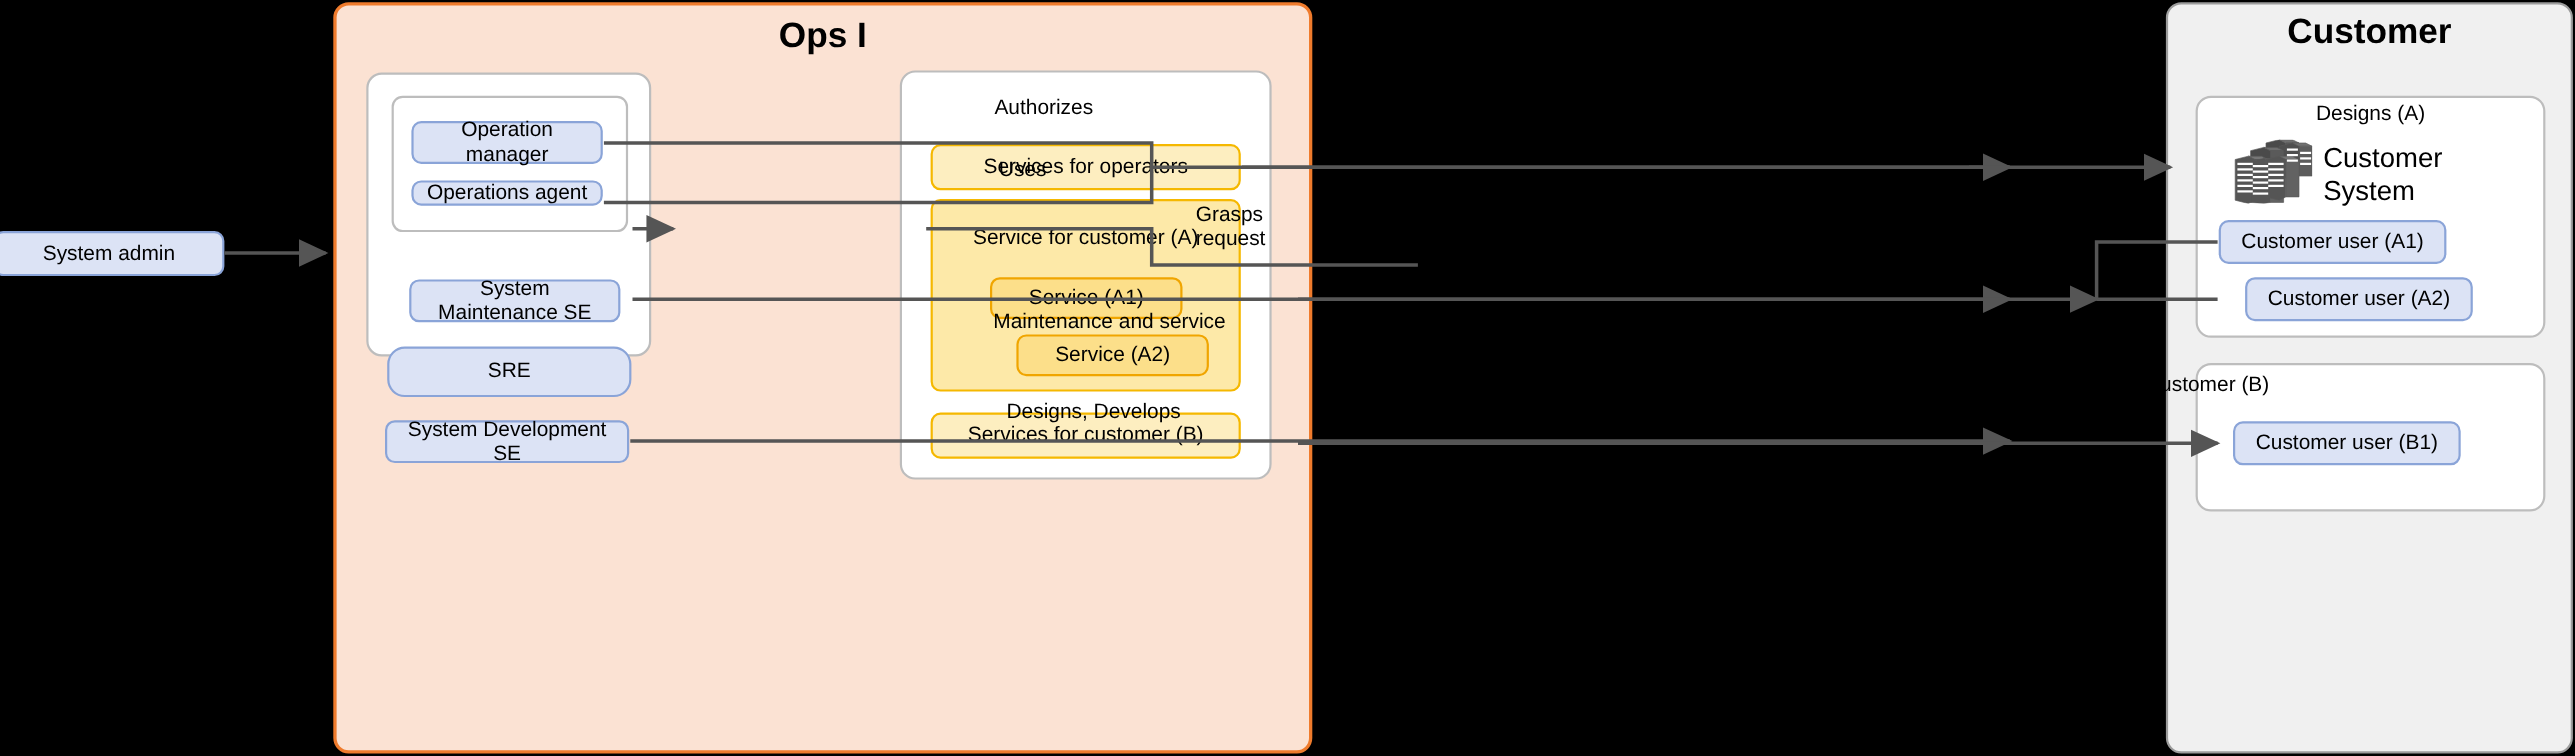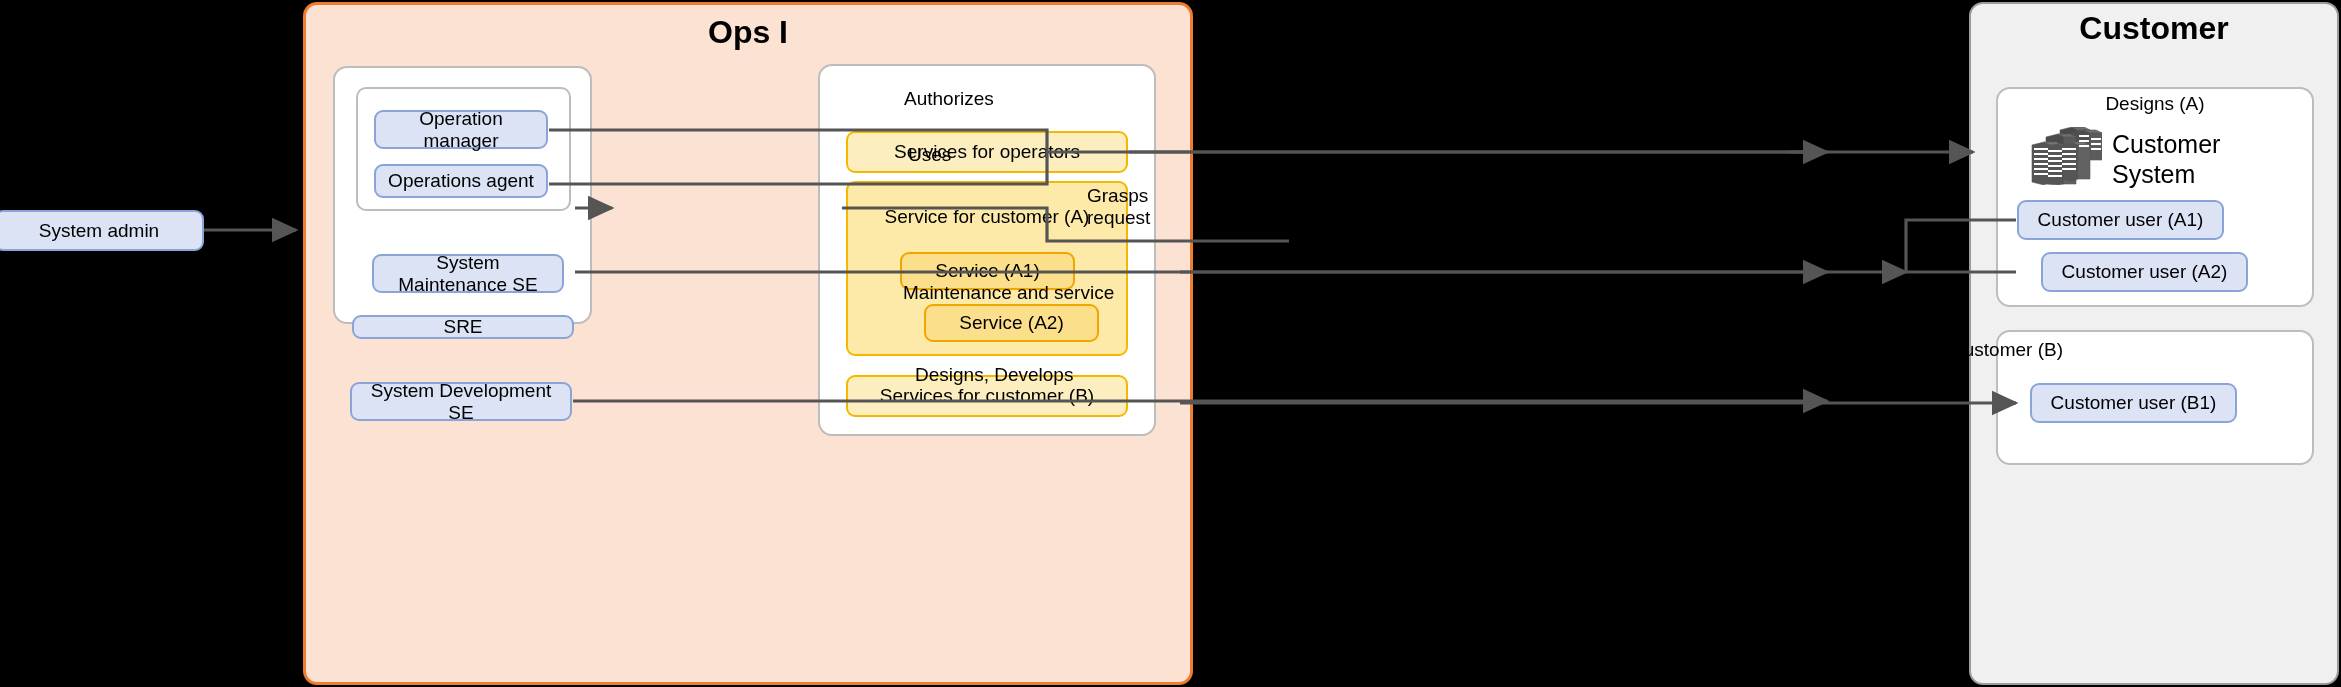--- a/index.html
+++ b/index.html
@@ -101,23 +101,23 @@
     background: #fde9a8;
     border: 2px solid #f5b800;
   }
   .node-yellow-deep {
     background: #fcdf8a;
     border: 2px solid #f0a500;
   }
 
   
   .n-op-manager  { left: 374px; top: 110px; width: 174px; height: 39px; }
-  .n-op-agent    { left: 374px; top: 164px; width: 174px; height: 34px; }
+  .n-op-agent    { left: 374px; top: 164px; width: 174px; height: 23px; }
   .n-sys-maint   { left: 372px; top: 254px; width: 192px; height: 39px; }
-  .n-sre         { left: 352px; top: 315px; width: 222px; height: 24px; }
+  .n-sre         { left: 352px; top: 315px; width: 222px; height: 46px; border-radius: 16px; }
   .n-sys-dev     { left: 350px; top: 382px; width: 222px; height: 39px; }
 
   
   .n-svc-operators { left: 846px; top: 131px; width: 282px; height: 42px; }
   .n-svc-cust-a    { left: 846px; top: 181px; width: 282px; height: 175px;
                      display: block; padding-top: 23px; }
   .n-svc-a1        { left: 900px; top: 252px; width: 175px; height: 38px; }
   .n-svc-a2        { left: 924px; top: 304px; width: 175px; height: 38px; }
   .n-svc-cust-b    { left: 846px; top: 375px; width: 282px; height: 42px; }
 

